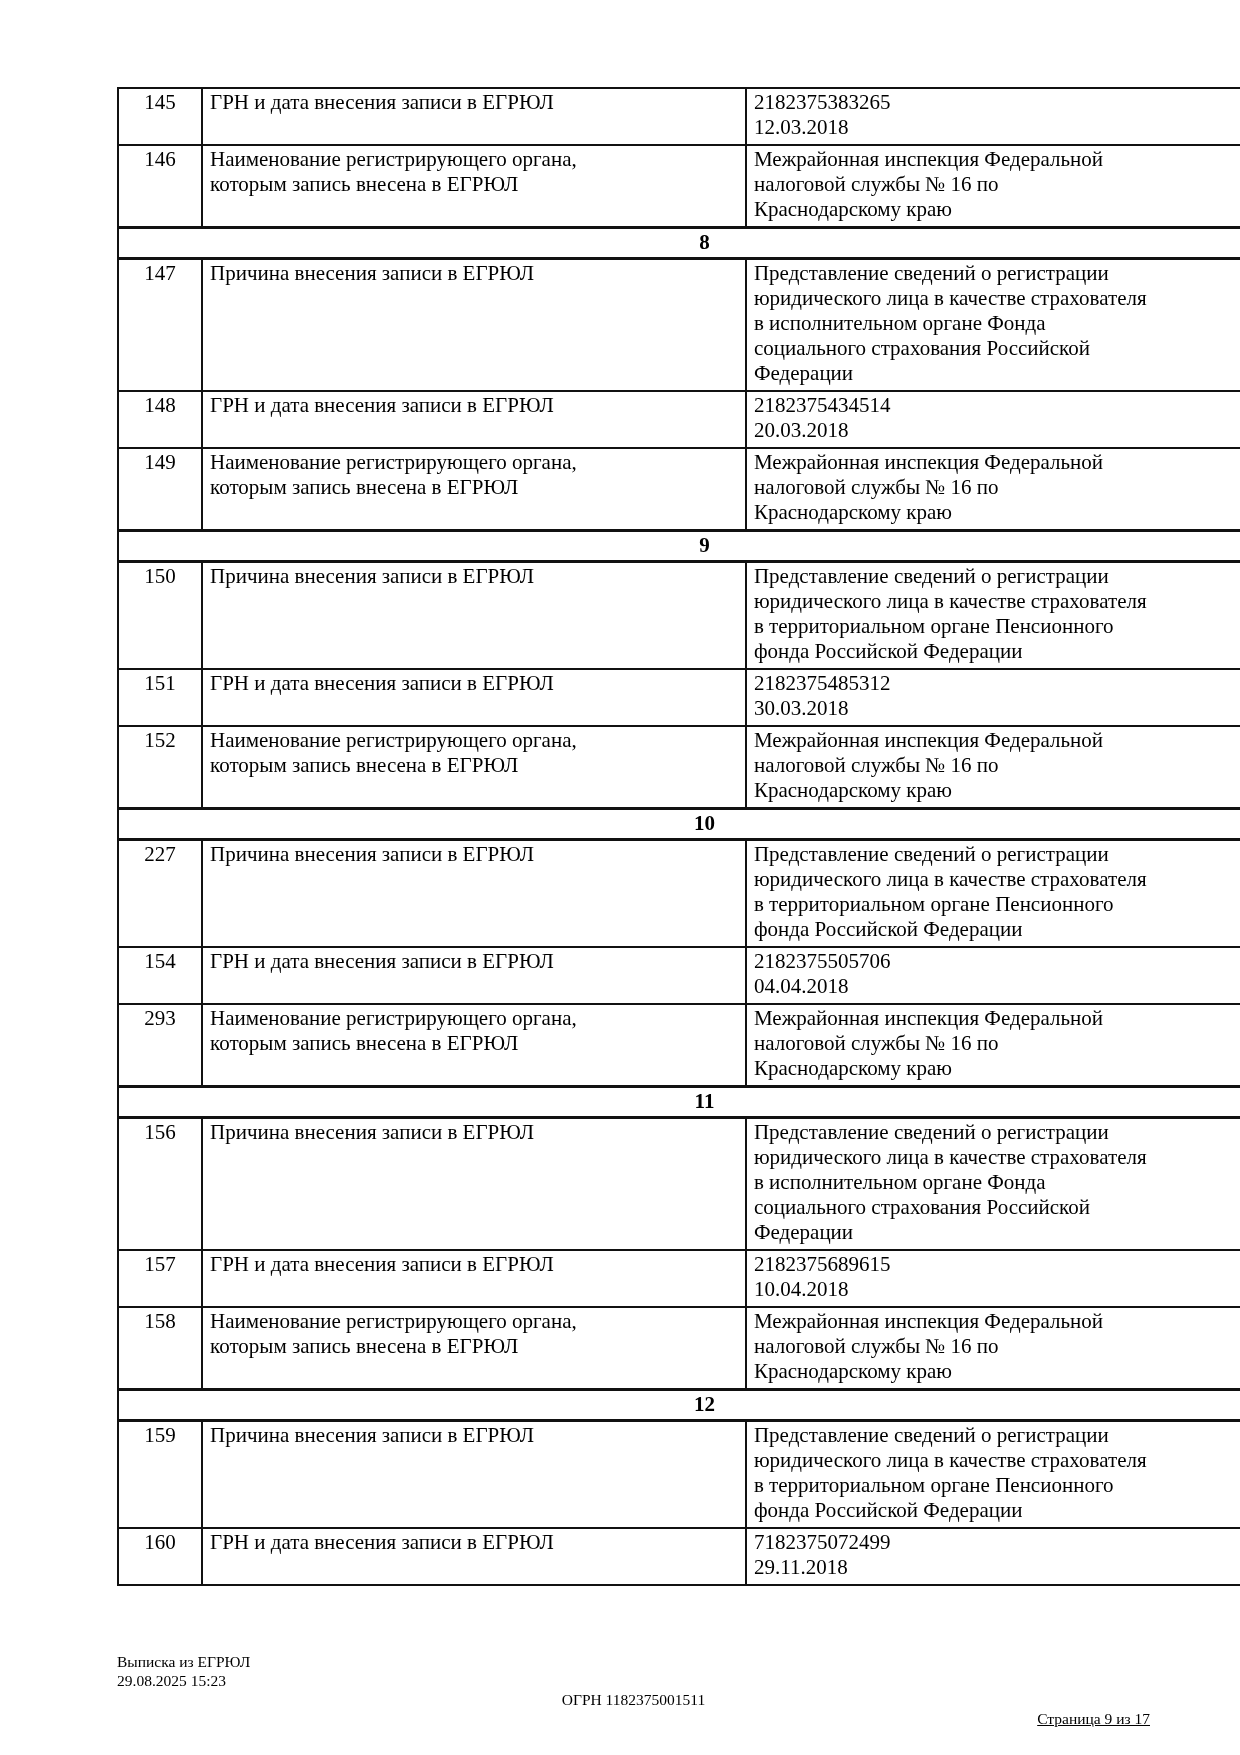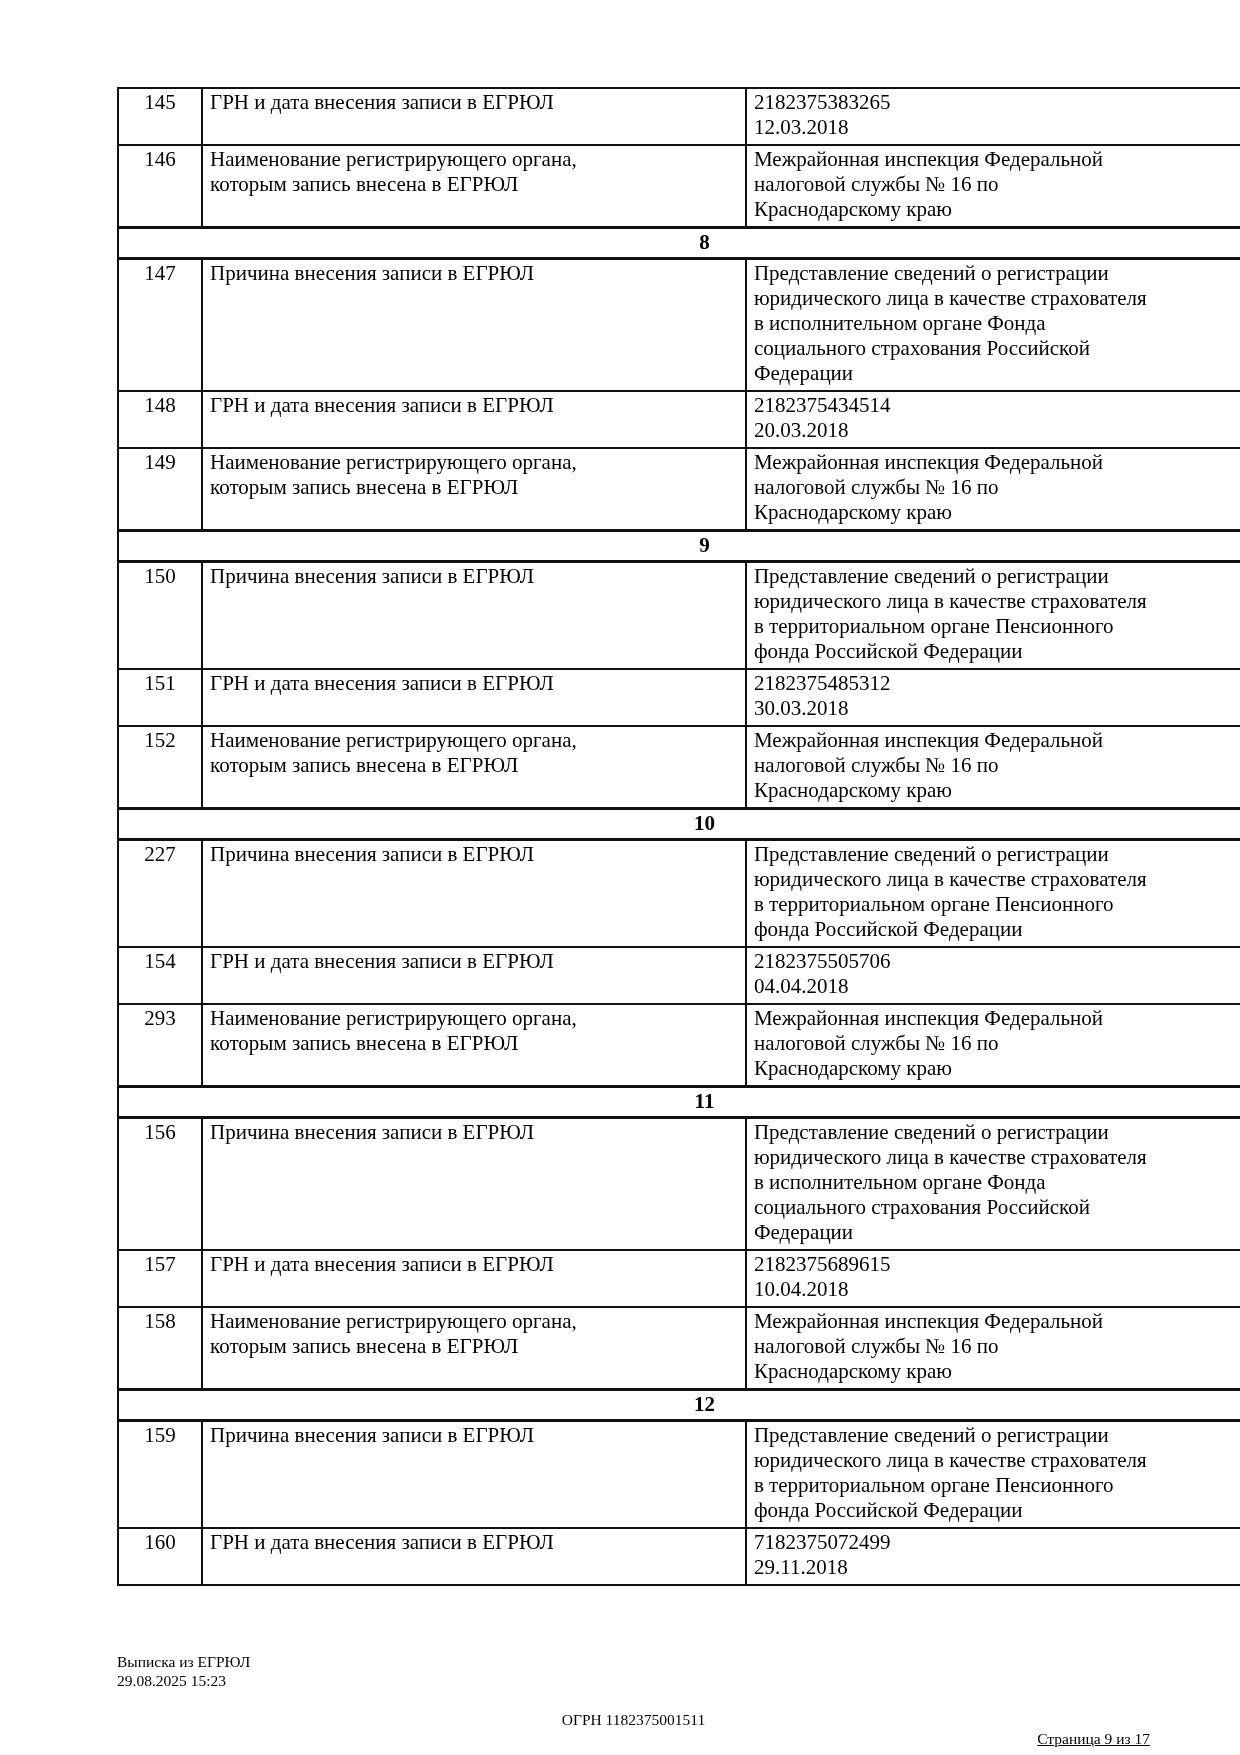--- a/index.html
+++ b/index.html
@@ -53,21 +53,21 @@
     left: 117px;
     width: 1033px;
     top: 1652px;
     display: grid;
     grid-template-columns: 1fr;
     align-items: end;
     font-size: 15.5px;
     line-height: 19px;
   }
   .footer .f-left   { text-align: left; }
-  .footer .f-center { text-align: center; margin-top: 20px; }
+  .footer .f-center { text-align: center; }
   .footer .f-right  { text-align: right; text-decoration: underline; }
 </style>
 </head>
 <body>
 
 <div class="table-wrap">
   <table class="egrul">
     <colgroup>
       <col style="width:74px">
       <col style="width:479px">

